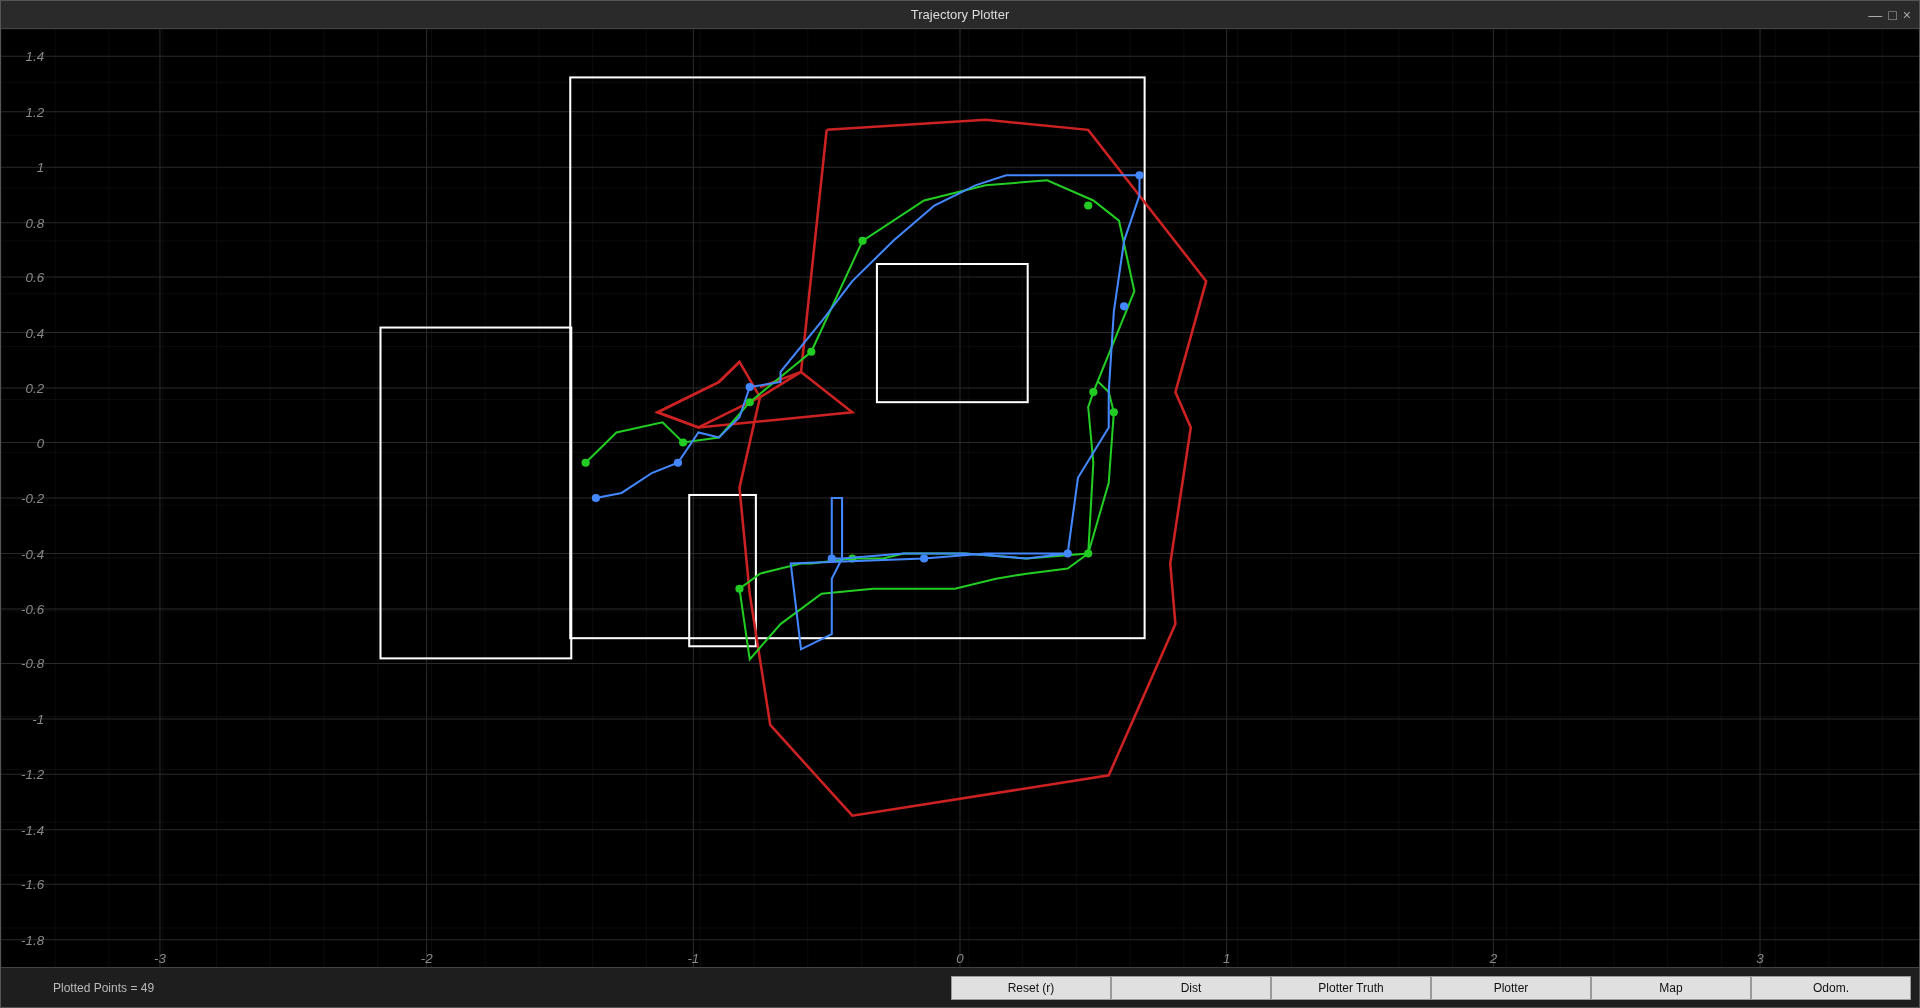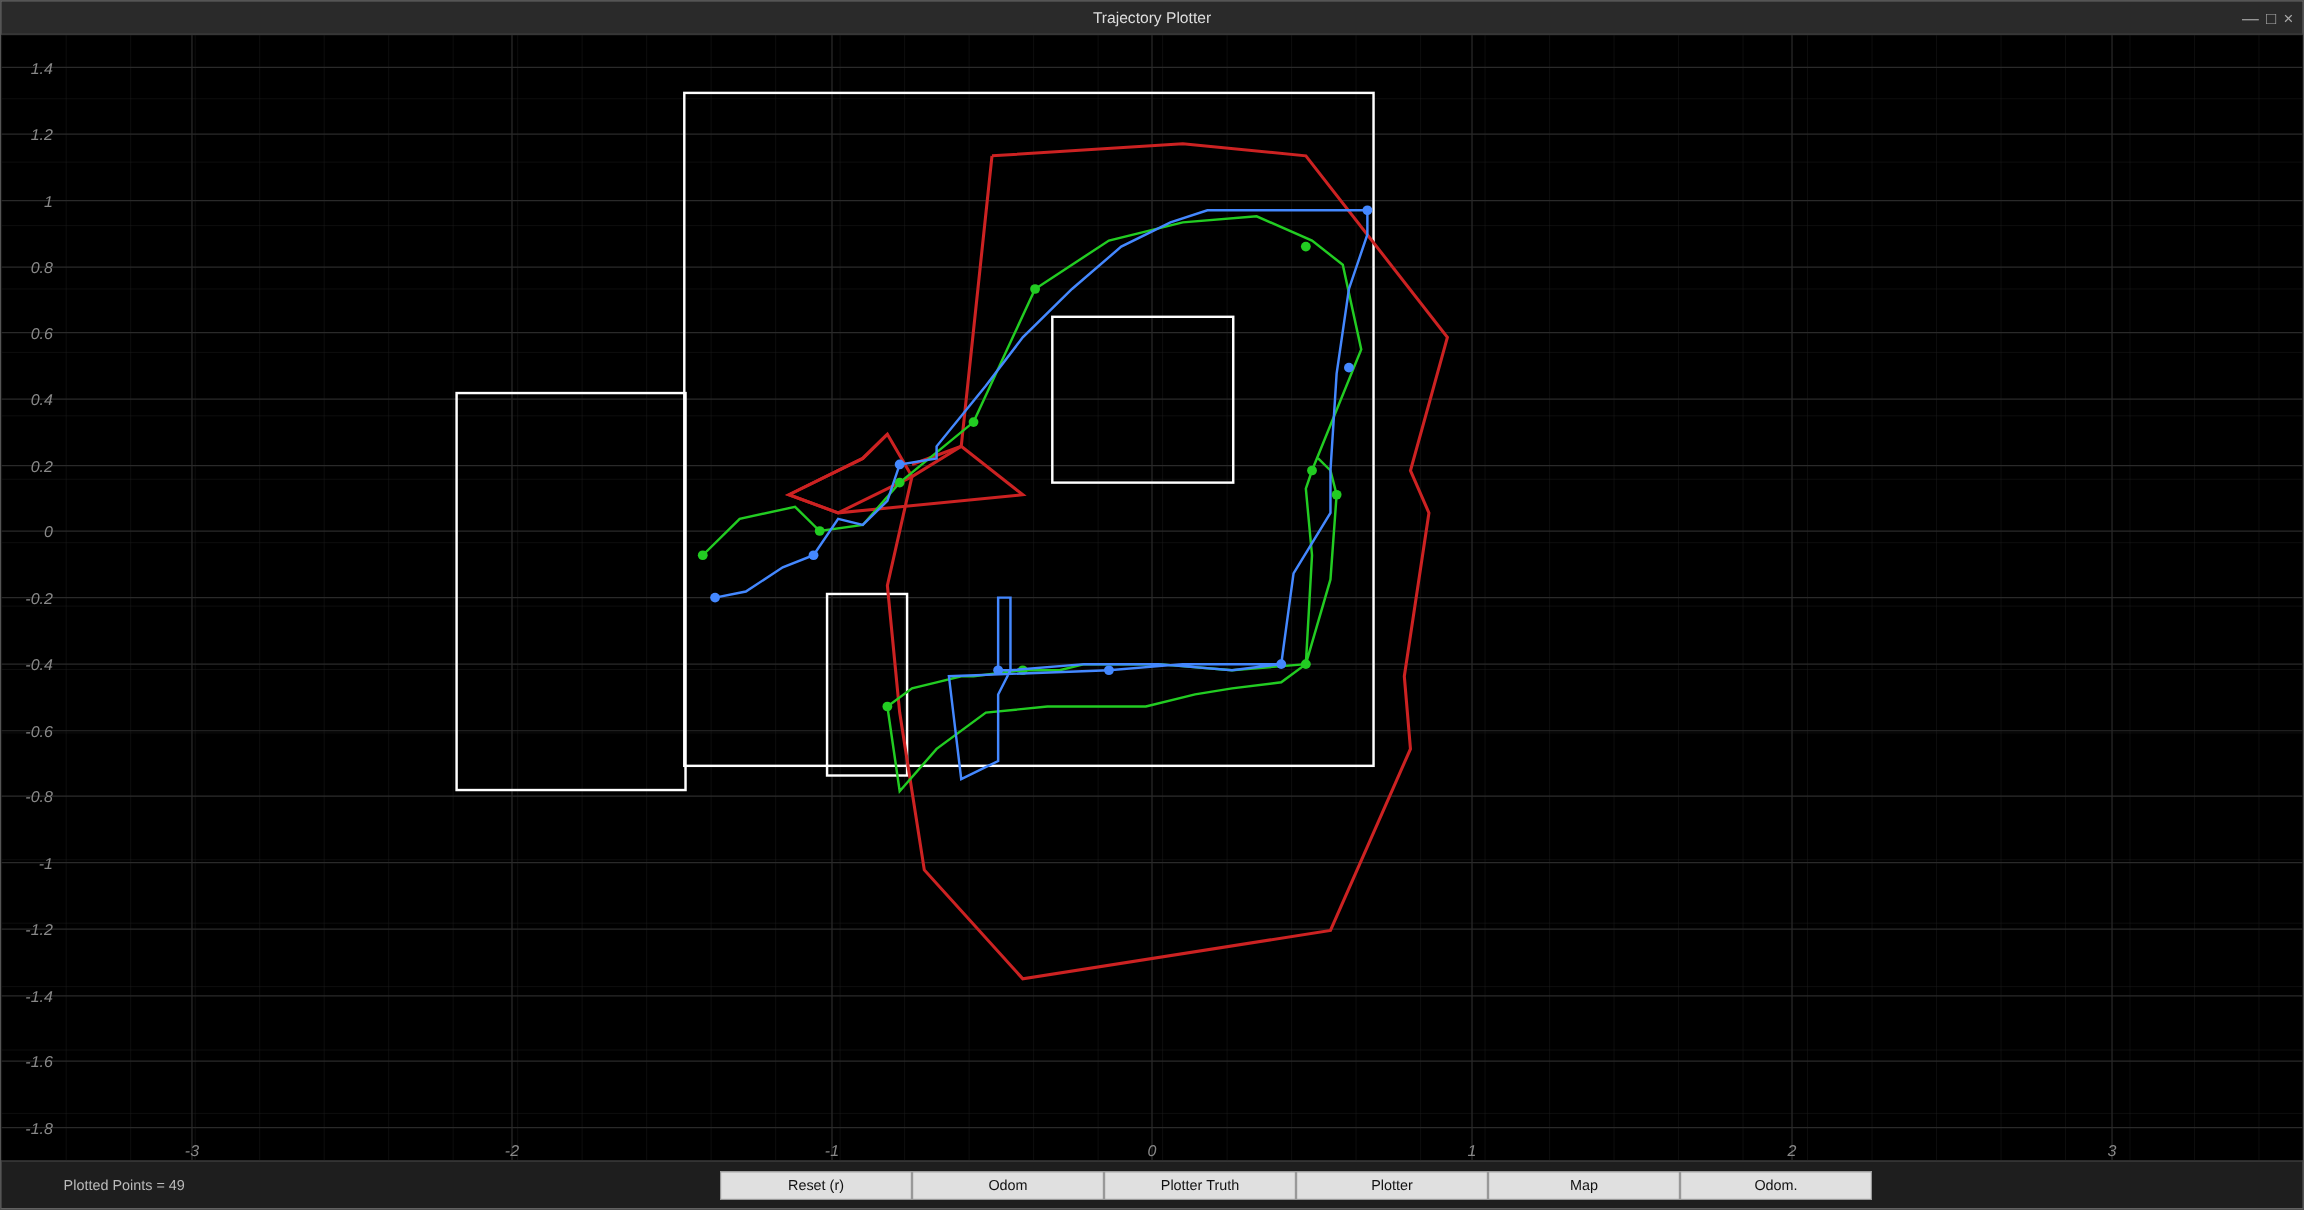--- a/index.html
+++ b/index.html
@@ -7,21 +7,21 @@
       background: #1a1a1a;
       font-family: Arial, sans-serif;
       width: 1920px;
       height: 1008px;
       overflow: hidden;
       color: #ccc;
     }
     .window {
       width: 1920px;
       height: 1008px;
-      background: #e5e5e5;
+      background: #5eead4;
       border: 1px solid #555;
       display: flex;
       flex-direction: column;
     }
     .title-bar {
       background: #2a2a2a;
       height: 28px;
       display: flex;
       align-items: center;
       justify-content: center;
@@ -68,21 +68,21 @@
     .status-area {
       padding: 0 12px;
       font-size: 12px;
       color: #bbb;
       min-width: 200px;
     }
     .bottom-buttons {
       display: flex;
       gap: 0;
       flex: 1;
-      justify-content: center;
+      justify-content: flex-end;
       padding: 4px 8px;
     }
     .bottom-btn {
       background: #e0e0e0;
       color: #111;
       border: 1px solid #999;
       padding: 4px 20px;
       font-size: 12px;
       cursor: pointer;
       min-width: 160px;
@@ -323,20 +323,20 @@
       <text x="1715" y="926" font-size="13" fill="#888" text-anchor="middle">3</text>
     </svg>
   </div>
 
   <div class="bottom-bar">
     <div class="status-area">
       <span>Plotted Points = 49</span>
     </div>
     <div class="bottom-buttons">
       <button class="bottom-btn">Reset (r)</button>
-      <button class="bottom-btn">Odom</button>
+      <button class="bottom-btn">Dist</button>
       <button class="bottom-btn">Plotter Truth</button>
       <button class="bottom-btn">Plotter</button>
       <button class="bottom-btn">Map</button>
       <button class="bottom-btn">Odom.</button>
     </div>
   </div>
 </div>
 
 </body></html>

